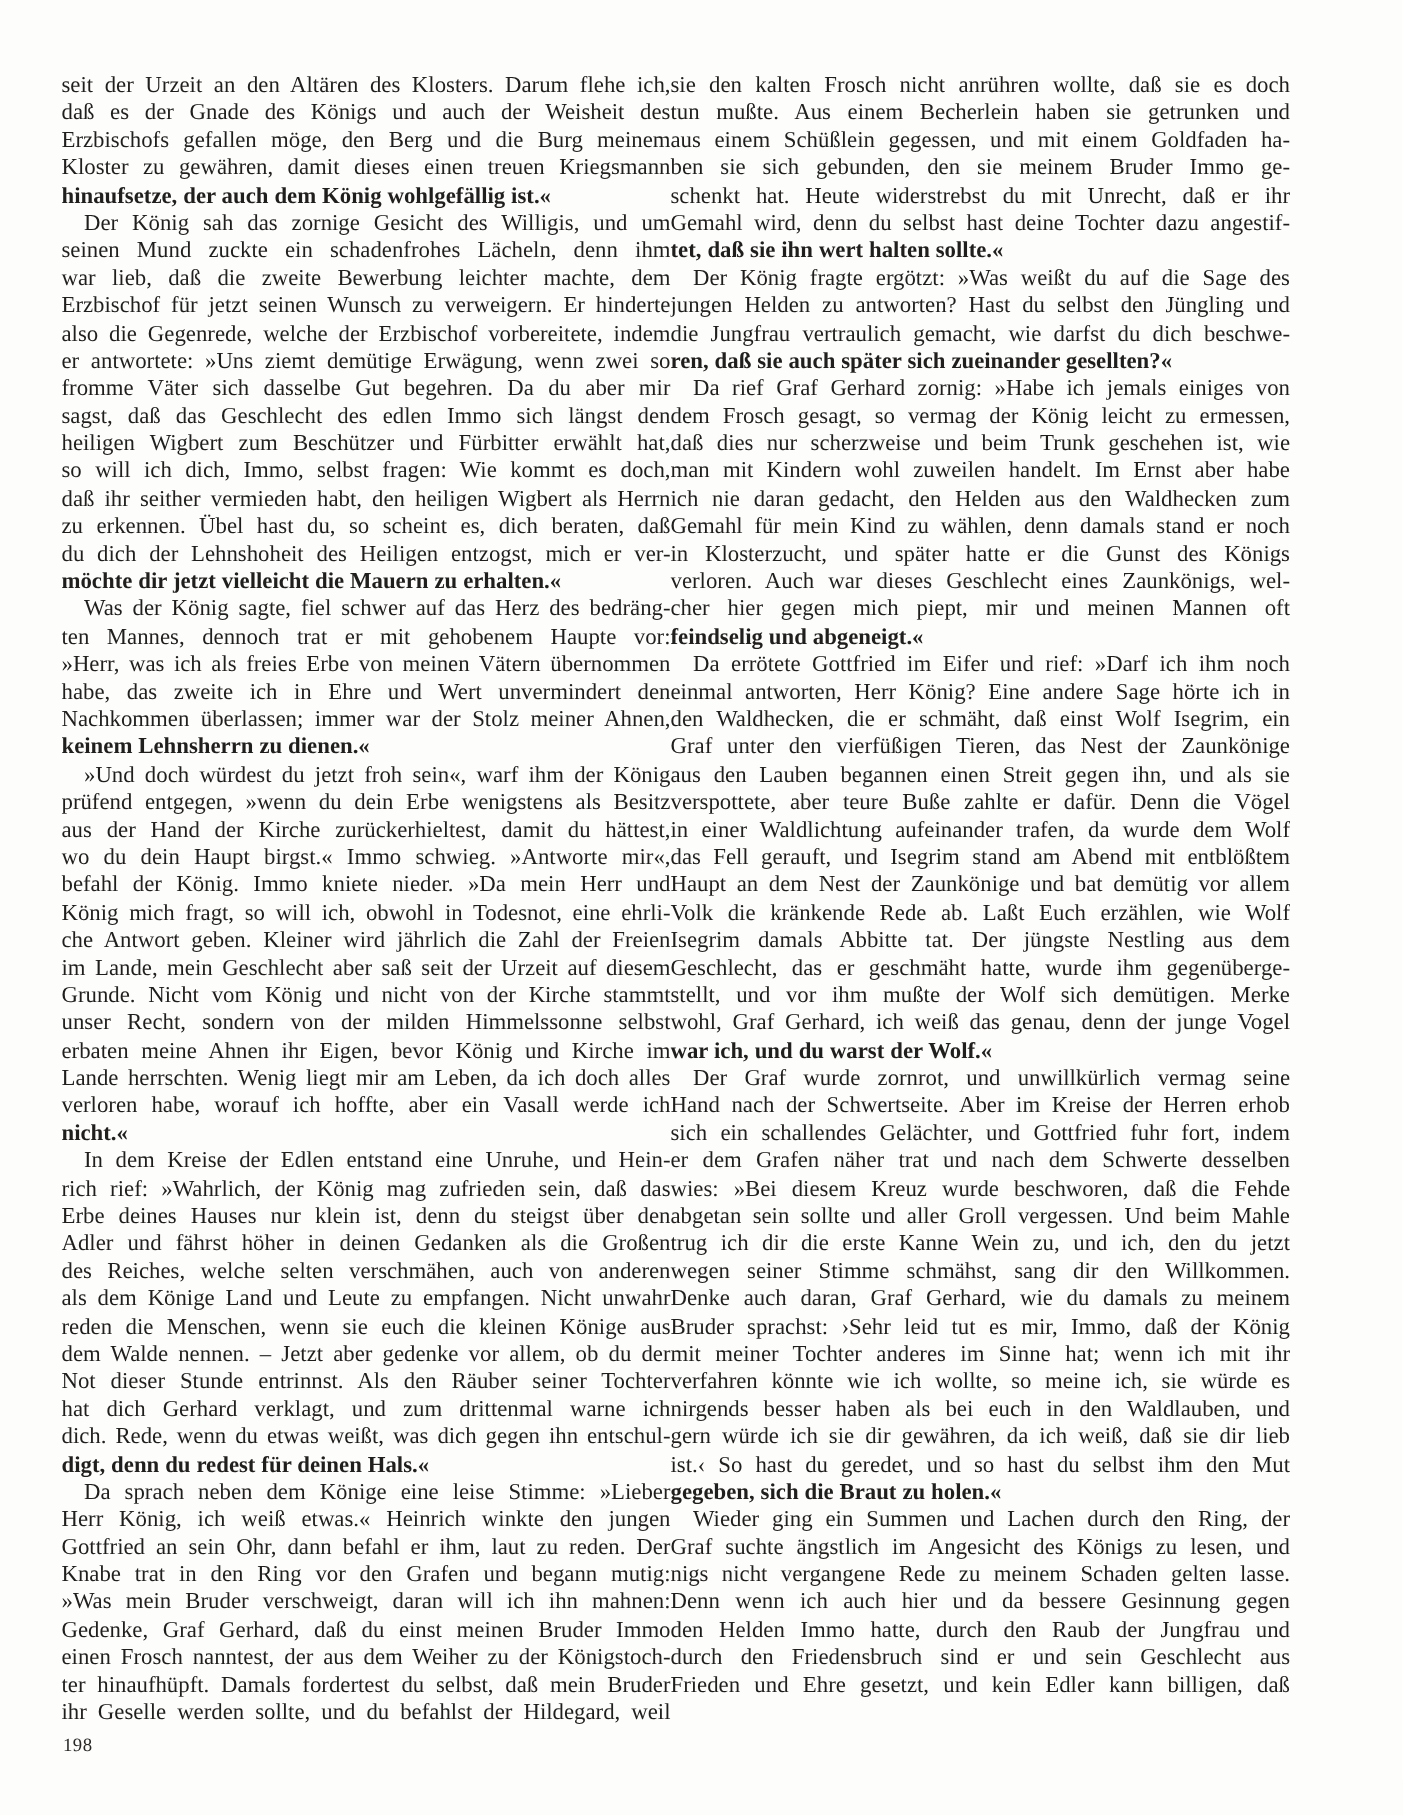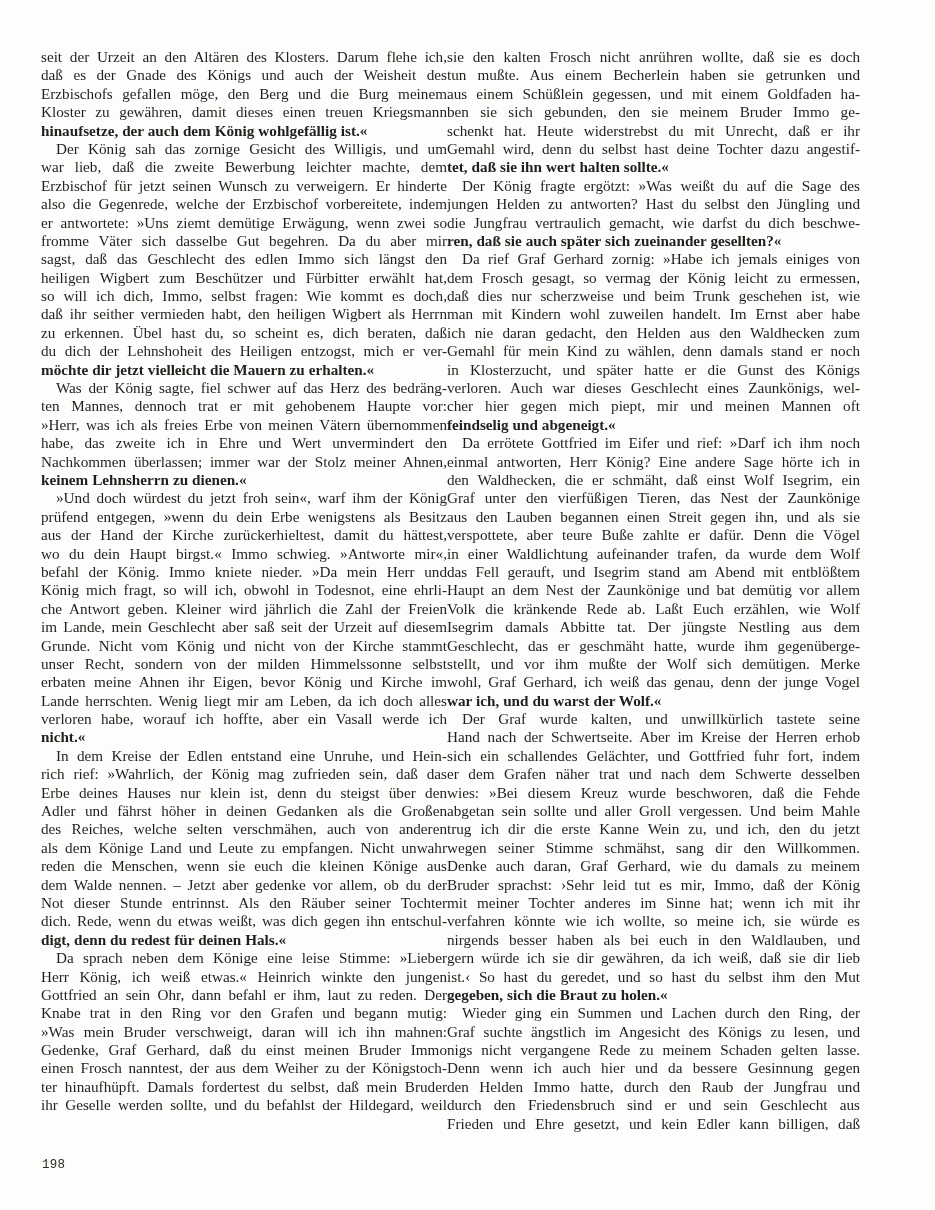--- a/index.html
+++ b/index.html
@@ -47,38 +47,38 @@
   .page-footer {
     position: absolute;
     left: 42px;
     top: 1154px;
   }
   .page-number {
     font-size: 12.5px;
     line-height: 14px;
     letter-spacing: 0.3px;
     color: #2a2825;
-    font-family: Liberation Mono, monospace;
   }
 </style>
 </head>
 <body>
 
 <div class="page">
   <div class="text-columns">
     <div class="column col-left">
         <div class="paragraph">
           <div class="line">seit der Urzeit an den Altären des Klosters. Darum flehe ich,</div>
           <div class="line">daß es der Gnade des Königs und auch der Weisheit des</div>
           <div class="line">Erzbischofs gefallen möge, den Berg und die Burg meinem</div>
           <div class="line">Kloster zu gewähren, damit dieses einen treuen Kriegsmann</div>
           <div class="line last">hinaufsetze, der auch dem König wohlgefällig ist.«</div>
         </div>
         <div class="paragraph">
           <div class="line indent">Der König sah das zornige Gesicht des Willigis, und um</div>
+          <div class="line">seinen Mund zuckte ein schadenfrohes Lächeln, denn ihm</div>
           <div class="line">war lieb, daß die zweite Bewerbung leichter machte, dem</div>
           <div class="line">Erzbischof für jetzt seinen Wunsch zu verweigern. Er hinderte</div>
           <div class="line">also die Gegenrede, welche der Erzbischof vorbereitete, indem</div>
           <div class="line">er antwortete: »Uns ziemt demütige Erwägung, wenn zwei so</div>
           <div class="line">fromme Väter sich dasselbe Gut begehren. Da du aber mir</div>
           <div class="line">sagst, daß das Geschlecht des edlen Immo sich längst den</div>
           <div class="line">heiligen Wigbert zum Beschützer und Fürbitter erwählt hat,</div>
           <div class="line">so will ich dich, Immo, selbst fragen: Wie kommt es doch,</div>
           <div class="line">daß ihr seither vermieden habt, den heiligen Wigbert als Herrn</div>
           <div class="line">zu erkennen. Übel hast du, so scheint es, dich beraten, daß</div>
@@ -112,20 +112,21 @@
         <div class="paragraph">
           <div class="line indent">In dem Kreise der Edlen entstand eine Unruhe, und Hein-</div>
           <div class="line">rich rief: »Wahrlich, der König mag zufrieden sein, daß das</div>
           <div class="line">Erbe deines Hauses nur klein ist, denn du steigst über den</div>
           <div class="line">Adler und fährst höher in deinen Gedanken als die Großen</div>
           <div class="line">des Reiches, welche selten verschmähen, auch von anderen</div>
           <div class="line">als dem Könige Land und Leute zu empfangen. Nicht unwahr</div>
           <div class="line">reden die Menschen, wenn sie euch die kleinen Könige aus</div>
           <div class="line">dem Walde nennen. – Jetzt aber gedenke vor allem, ob du der</div>
           <div class="line">Not dieser Stunde entrinnst. Als den Räuber seiner Tochter</div>
+          <div class="line">hat dich Gerhard verklagt, und zum drittenmal warne ich</div>
           <div class="line">dich. Rede, wenn du etwas weißt, was dich gegen ihn entschul-</div>
           <div class="line last">digt, denn du redest für deinen Hals.«</div>
         </div>
         <div class="paragraph">
           <div class="line indent">Da sprach neben dem Könige eine leise Stimme: »Lieber</div>
           <div class="line">Herr König, ich weiß etwas.« Heinrich winkte den jungen</div>
           <div class="line">Gottfried an sein Ohr, dann befahl er ihm, laut zu reden. Der</div>
           <div class="line">Knabe trat in den Ring vor den Grafen und begann mutig:</div>
           <div class="line">»Was mein Bruder verschweigt, daran will ich ihn mahnen:</div>
           <div class="line">Gedenke, Graf Gerhard, daß du einst meinen Bruder Immo</div>
@@ -173,21 +174,21 @@
           <div class="line">das Fell gerauft, und Isegrim stand am Abend mit entblößtem</div>
           <div class="line">Haupt an dem Nest der Zaunkönige und bat demütig vor allem</div>
           <div class="line">Volk die kränkende Rede ab. Laßt Euch erzählen, wie Wolf</div>
           <div class="line">Isegrim damals Abbitte tat. Der jüngste Nestling aus dem</div>
           <div class="line">Geschlecht, das er geschmäht hatte, wurde ihm gegenüberge-</div>
           <div class="line">stellt, und vor ihm mußte der Wolf sich demütigen. Merke</div>
           <div class="line">wohl, Graf Gerhard, ich weiß das genau, denn der junge Vogel</div>
           <div class="line last">war ich, und du warst der Wolf.«</div>
         </div>
         <div class="paragraph">
-          <div class="line indent">Der Graf wurde kalten, und unwillkürlich tastete seine</div>
+          <div class="line indent">Der Graf wurde zornrot, und unwillkürlich vermag seine</div>
           <div class="line">Hand nach der Schwertseite. Aber im Kreise der Herren erhob</div>
           <div class="line">sich ein schallendes Gelächter, und Gottfried fuhr fort, indem</div>
           <div class="line">er dem Grafen näher trat und nach dem Schwerte desselben</div>
           <div class="line">wies: »Bei diesem Kreuz wurde beschworen, daß die Fehde</div>
           <div class="line">abgetan sein sollte und aller Groll vergessen. Und beim Mahle</div>
           <div class="line">trug ich dir die erste Kanne Wein zu, und ich, den du jetzt</div>
           <div class="line">wegen seiner Stimme schmähst, sang dir den Willkommen.</div>
           <div class="line">Denke auch daran, Graf Gerhard, wie du damals zu meinem</div>
           <div class="line">Bruder sprachst: ›Sehr leid tut es mir, Immo, daß der König</div>
           <div class="line">mit meiner Tochter anderes im Sinne hat; wenn ich mit ihr</div>

